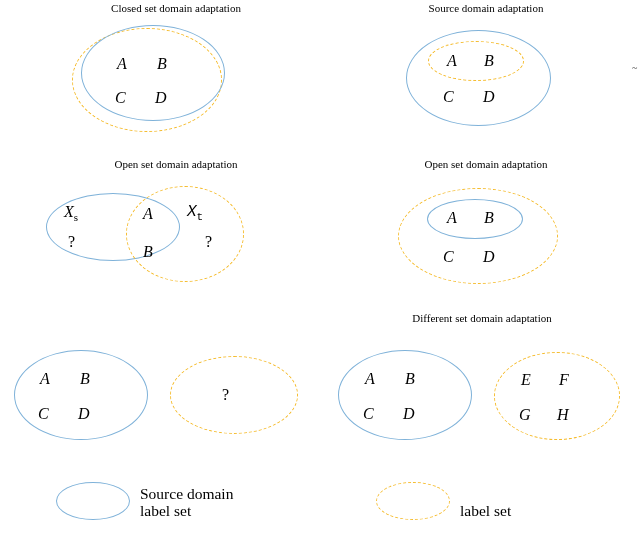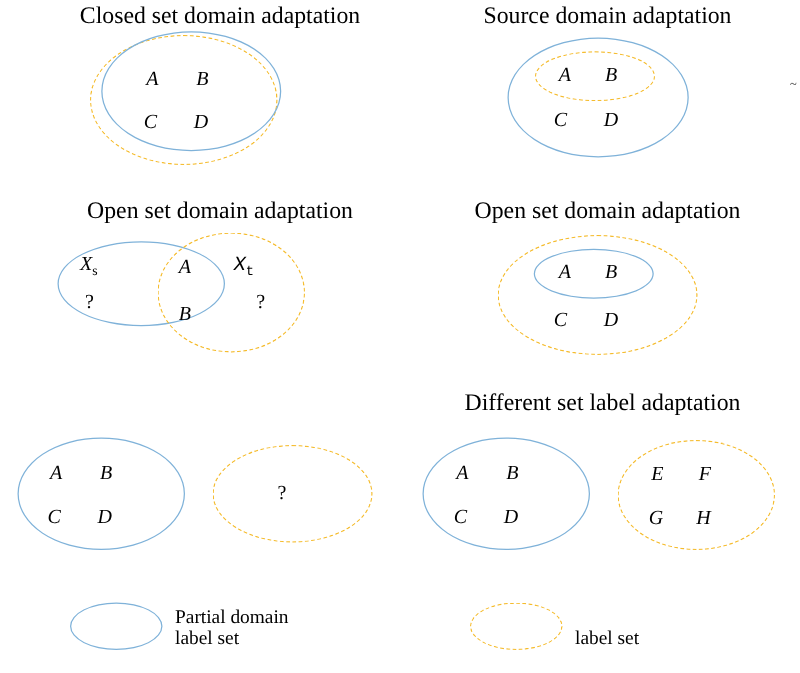--- a/index.html
+++ b/index.html
@@ -11,21 +11,21 @@
     position: relative;
     width: 640px;
     height: 538px;
     background: #ffffff;
     font-family: "Liberation Serif", serif;
     overflow: hidden;
   }
   .panel-title {
     position: absolute;
     font-family: "Liberation Serif", serif;
-    font-size: 19px;
+    font-size: 11px;
     color: #000000;
     white-space: nowrap;
     text-align: center;
   }
   .ellipse {
     position: absolute;
     box-sizing: border-box;
     border-radius: 50%;
     background: transparent;
   }
@@ -106,21 +106,21 @@
   <div class="lbl" style="left:187px; top:203px;font-family:Liberation Mono, monospace;"><span>X</span><span class="sub">t</span></div>
   <div class="lbl-q" style="left:205px; top:233px;">?</div>
 
   <div class="ellipse tgt" style="left:398px; top:188px; width:160px; height:96px;"></div>
   <div class="ellipse src" style="left:427px; top:199px; width:96px; height:40px;"></div>
   <div class="lbl" style="left:447px; top:209px;">A</div>
   <div class="lbl" style="left:484px; top:209px;">B</div>
   <div class="lbl" style="left:443px; top:248px;">C</div>
   <div class="lbl" style="left:483px; top:248px;">D</div>
 
-  <div class="panel-title" style="left:350px; top:312px; width:264px;">Different set label adaptation</div>
+  <div class="panel-title" style="left:350px; top:312px; width:264px;">Different set domain adaptation</div>
 
   <div class="ellipse src" style="left:14px; top:350px; width:134px; height:90px;"></div>
   <div class="lbl" style="left:40px; top:370px;">A</div>
   <div class="lbl" style="left:80px; top:370px;">B</div>
   <div class="lbl" style="left:38px; top:405px;">C</div>
   <div class="lbl" style="left:78px; top:405px;">D</div>
   <div class="ellipse tgt" style="left:170px; top:356px; width:128px; height:78px;"></div>
   <div class="lbl-q" style="left:222px; top:386px;">?</div>
 
   <div class="ellipse src" style="left:338px; top:350px; width:134px; height:90px;"></div>
@@ -129,21 +129,21 @@
   <div class="lbl" style="left:363px; top:405px;">C</div>
   <div class="lbl" style="left:403px; top:405px;">D</div>
   <div class="ellipse tgt" style="left:494px; top:352px; width:126px; height:88px;"></div>
   <div class="lbl" style="left:521px; top:371px;">E</div>
   <div class="lbl" style="left:559px; top:371px;">F</div>
   <div class="lbl" style="left:519px; top:406px;">G</div>
   <div class="lbl" style="left:557px; top:406px;">H</div>
 
   <div class="ellipse src" style="left:56px; top:482px; width:74px; height:38px;"></div>
   <div class="legend-text" style="left:140px; top:485px;">
-    <span>Partial domain</span><br>
+    <span>Source domain</span><br>
     <span>label set</span>
   </div>
 
   <div class="ellipse tgt" style="left:376px; top:482px; width:74px; height:38px;"></div>
   <div class="legend-text" style="left:460px; top:485px;">
     <br>
     <span>label set</span>
   </div>
 
 </div>

